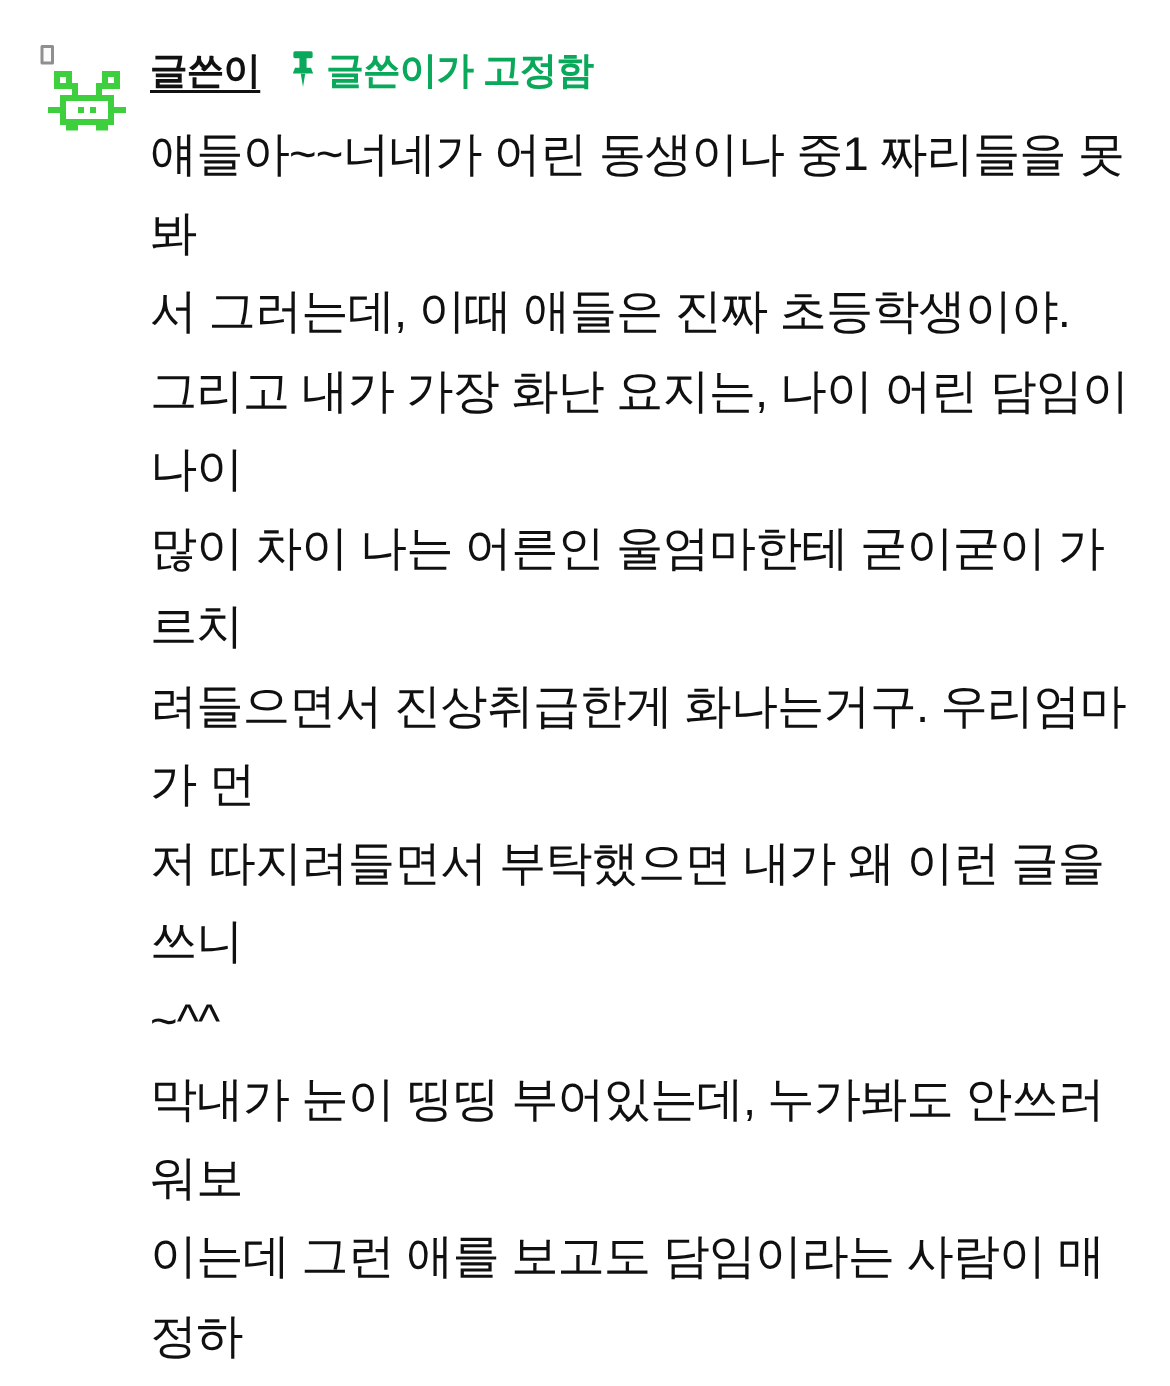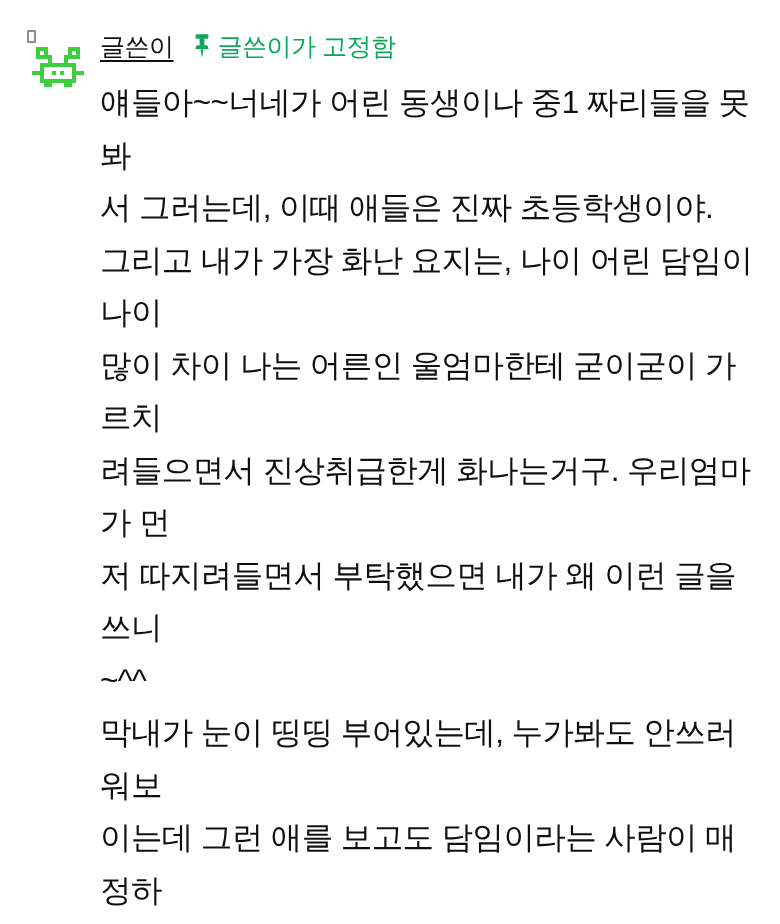--- a/index.html
+++ b/index.html
@@ -45,35 +45,35 @@
     left: 100px; top: 31px; right: 14px;
   }
   .header {
     display: flex;
     align-items: center;
     gap: 17px;
     height: 31px;
   }
   .author {
     font-size: 25px;
-    font-weight: 400;
+    font-weight: 700;
     color: var(--author-text);
     text-decoration: underline;
     text-decoration-thickness: 2px;
     text-underline-offset: 5px;
     letter-spacing: -0.5px;
     cursor: pointer;
   }
   .pinned {
     display: inline-flex;
     align-items: center;
     gap: 5px;
     color: var(--pinned-green);
     font-size: 25px;
-    font-weight: 400;
+    font-weight: 700;
     letter-spacing: -0.5px;
   }
   .pinned svg { display: block; }
   .pinned svg * { fill: var(--pinned-green); }
   .body {
     margin-top: 14px;
     font-size: 31.5px;
     line-height: 52.5px;
     color: var(--body-text);
     letter-spacing: -0.6px;

